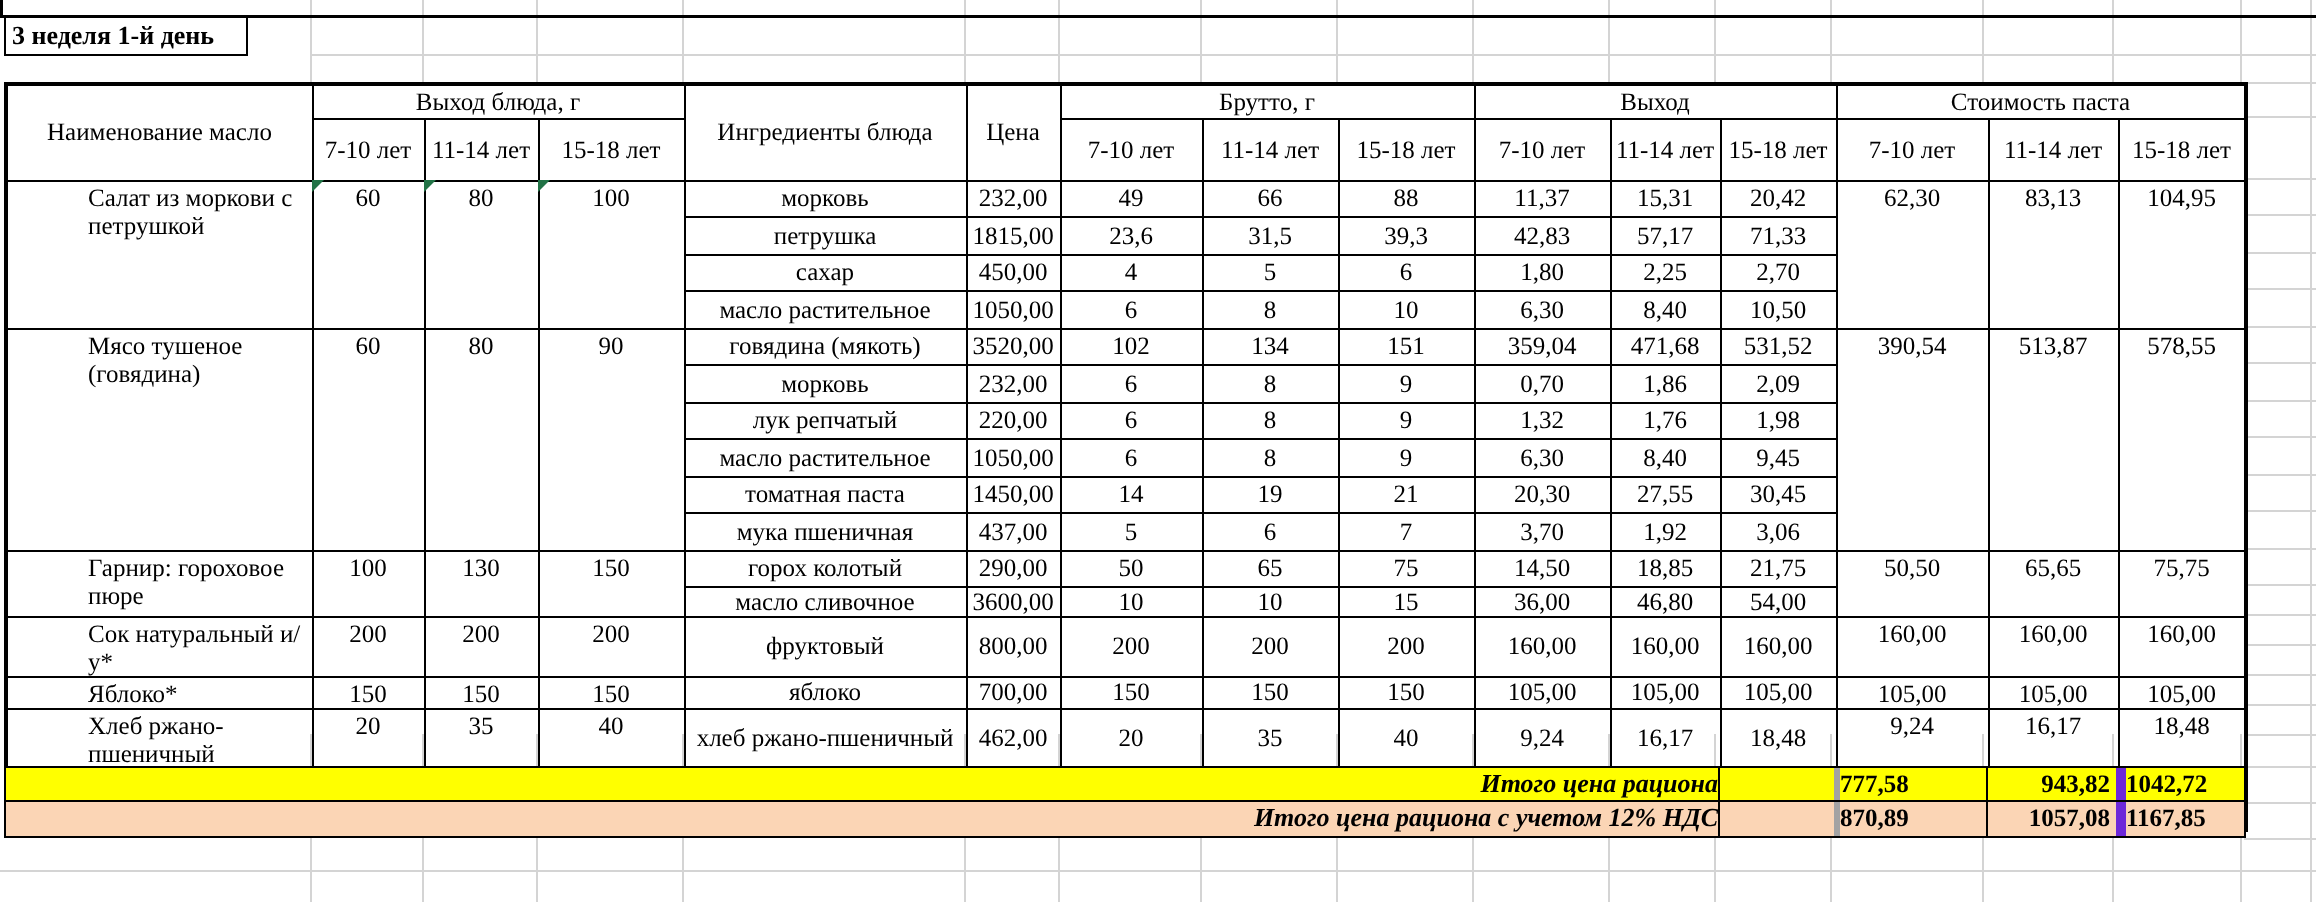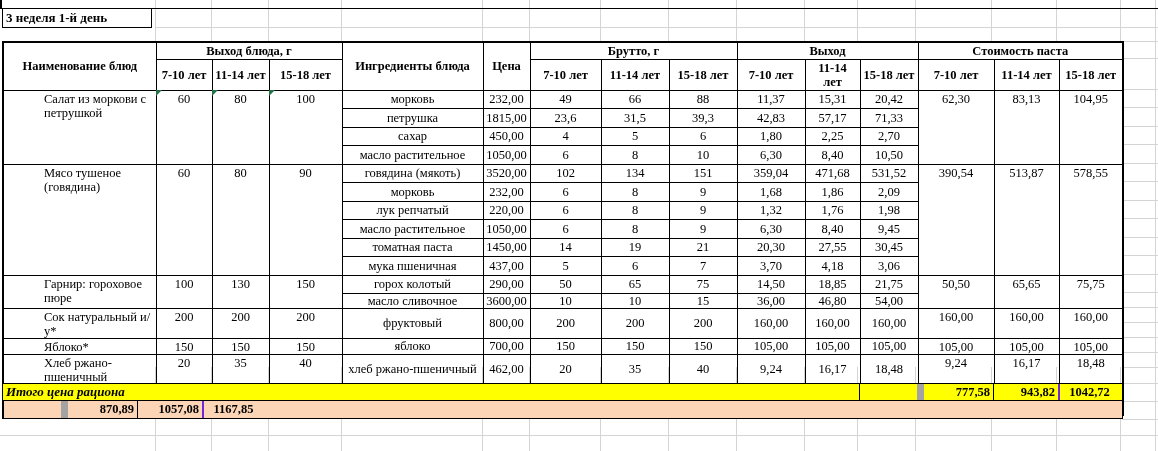--- a/index.html
+++ b/index.html
@@ -1,39 +1,39 @@
 <!DOCTYPE html>
 <html><head>
 <meta charset="utf-8">
 <style>
   html,body{margin:0;padding:0;background:#fff;}
   .sheet{position:relative;width:1158px;height:451px;background:#fff;overflow:hidden;
          font-family:"Liberation Serif", serif;color:#000;}
   .grid{position:absolute;left:0;top:0;}
-  .title-cell{position:absolute;left:2px;top:8px;width:150px;height:20px;box-sizing:border-box;
+  .title-cell{position:absolute;left:2px;top:8px;width:122px;height:20px;box-sizing:border-box;
               border:1px solid #000;background:#fff;font-weight:bold;font-size:13px;
               line-height:18px;padding-left:3px;white-space:nowrap;}
   table.menu{position:absolute;left:2px;top:41px;border-collapse:collapse;table-layout:fixed;
              border:2px solid #000;}
   .menu th,.menu td{border:1px solid #000;font-size:12.5px;padding:0 2px;overflow:hidden;
                     line-height:1.12;vertical-align:middle;}
-  .menu th{font-weight:bold;}
+  .menu th{font-weight:normal;}
   td.dish{text-align:left;vertical-align:top;padding-top:1px;padding-left:40px;}
   td.dishb{text-align:left;font-weight:bold;}
   td.ing{text-align:center;}
   td.num,td.price{text-align:center;}
   td.out,td.cost{text-align:center;vertical-align:top;padding-top:1px;}
   .totalrow{position:absolute;left:2px;width:1121px;height:19px;display:flex;box-sizing:border-box;
             border:1px solid #000;font-weight:bold;}
-  .totalrow>div{box-sizing:border-box;height:100%;line-height:16px;}
+  .totalrow>div{box-sizing:border-box;height:100%;line-height:16px;text-align:right;}
   .totalrow .lbl{flex:1;font-style:italic;font-size:13px;padding-left:3px;white-space:nowrap;}
   .totalrow .gap{width:58px;border-left:1px solid #000;}
-  .totalrow .v1{width:76px;border-left:7px solid #a3a3a3;text-align:right;font-size:12.5px;padding-right:3px;}
+  .totalrow .v1{width:76px;border-left:3px solid #a3a3a3;text-align:left;font-size:12.5px;padding-right:3px;}
   .totalrow .v2{width:65px;border-left:1px solid #000;text-align:right;font-size:12.5px;padding-right:3px;}
-  .totalrow .v3{width:64px;border-left:2px solid #6d28d9;text-align:center;font-size:12.5px;padding-right:3px;}
+  .totalrow .v3{width:64px;border-left:5px solid #6d28d9;text-align:left;font-size:12.5px;padding-right:3px;}
   .row-yellow{top:383px;background:#FFFF00;}
   .row-orange{top:400px;background:#FBD5B5;}
   .tri{position:absolute;width:0;height:0;border-top:6px solid #217346;border-right:6px solid transparent;}
 </style>
 </head>
 <body>
 
 <div class="sheet">
 
   <svg class="grid" width="1158" height="451" shape-rendering="crispEdges">
@@ -73,21 +73,21 @@
       <col style="width:68px">
         <col style="width:68px">
         <col style="width:55px">
         <col style="width:58px">
       <col style="width:76px">
         <col style="width:65px">
         <col style="width:64px">
     </colgroup>
     <thead>
       <tr style="height:17px">
-        <th rowspan="2">Наименование блюд</th>
+        <th rowspan="2">Наименование масло</th>
         <th colspan="3">Выход блюда, г</th>
         <th rowspan="2">Ингредиенты блюда</th>
         <th rowspan="2">Цена</th>
         <th colspan="3">Брутто, г</th>
         <th colspan="3">Выход</th>
         <th colspan="3">Стоимость паста</th>
       </tr>
       <tr style="height:31px">
         <th>7-10 лет</th>
         <th>11-14 лет</th>
@@ -169,21 +169,21 @@
         <td class="cost" rowspan="6">390,54</td>
         <td class="cost" rowspan="6">513,87</td>
         <td class="cost" rowspan="6">578,55</td>
       </tr>
       <tr style="height:19px">
         <td class="ing">морковь</td>
         <td class="price">232,00</td>
         <td class="num">6</td>
         <td class="num">8</td>
         <td class="num">9</td>
-        <td class="num">1,68</td>
+        <td class="num">0,70</td>
         <td class="num">1,86</td>
         <td class="num">2,09</td>
       </tr>
       <tr style="height:18px">
         <td class="ing">лук репчатый</td>
         <td class="price">220,00</td>
         <td class="num">6</td>
         <td class="num">8</td>
         <td class="num">9</td>
         <td class="num">1,32</td>
@@ -210,21 +210,21 @@
         <td class="num">27,55</td>
         <td class="num">30,45</td>
       </tr>
       <tr style="height:19px">
         <td class="ing">мука пшеничная</td>
         <td class="price">437,00</td>
         <td class="num">5</td>
         <td class="num">6</td>
         <td class="num">7</td>
         <td class="num">3,70</td>
-        <td class="num">4,18</td>
+        <td class="num">1,92</td>
         <td class="num">3,06</td>
       </tr>
 
       <tr style="height:18px">
         <td class="dish" rowspan="2">Гарнир: гороховое пюре</td>
         <td class="out" rowspan="2">100</td>
         <td class="out" rowspan="2">130</td>
         <td class="out" rowspan="2">150</td>
         <td class="ing">горох колотый</td>
         <td class="price">290,00</td>
@@ -328,19 +328,20 @@
   <div class="tri" style="left:269px;top:90px;"></div>
 
   <div class="totalrow row-yellow">
     <div class="lbl">Итого цена рациона</div>
     <div class="gap"></div>
     <div class="v1">777,58</div>
     <div class="v2">943,82</div>
     <div class="v3">1042,72</div>
   </div>
   <div class="totalrow row-orange">
+    <div class="lbl">Итого цена рациона с учетом 12% НДС</div>
     <div class="gap"></div>
     <div class="v1">870,89</div>
     <div class="v2">1057,08</div>
     <div class="v3">1167,85</div>
   </div>
 
 </div>
 
 </body></html>

